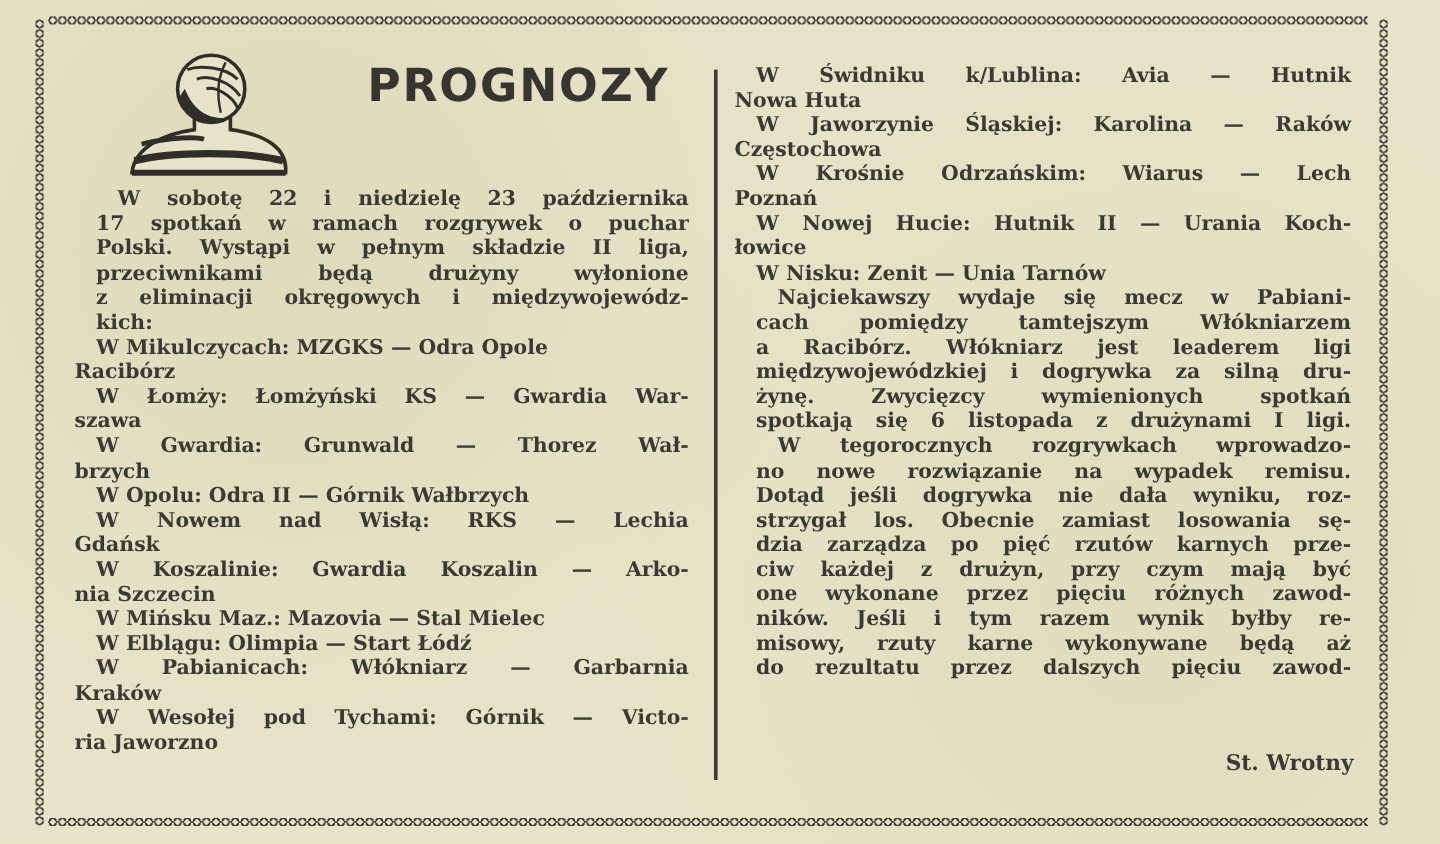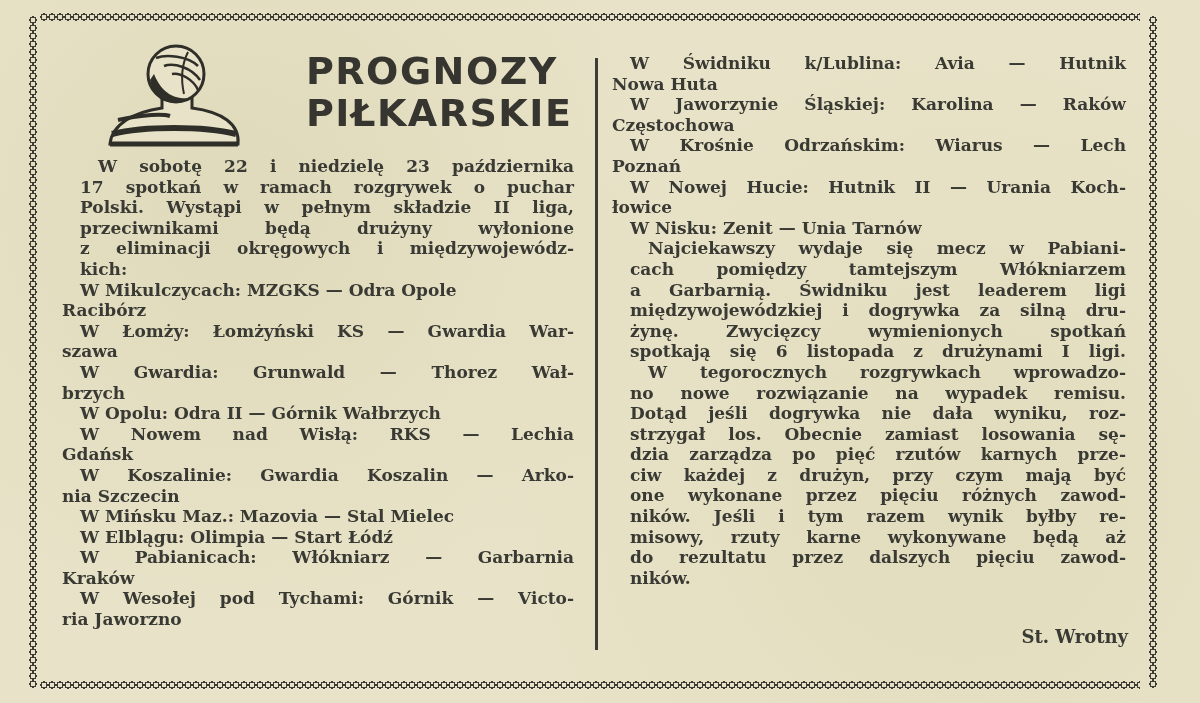--- a/index.html
+++ b/index.html
@@ -87,21 +87,20 @@
     <circle cx="72" cy="30" r="28" fill="#e8e3c8" stroke="#2f2e29" stroke-width="3"></circle>
     <path d="M46 36 C50 58 70 64 86 54 C72 56 58 50 50 30 Z" fill="#2f2e29"></path>
     <path d="M52 14 C62 10 84 12 94 22" stroke="#2f2e29" stroke-width="2.5" fill="none"></path>
     <path d="M60 22 C70 18 88 24 96 36" stroke="#2f2e29" stroke-width="2.5" fill="none"></path>
     <path d="M68 30 C76 28 90 36 94 46" stroke="#2f2e29" stroke-width="2.5" fill="none"></path>
     <path d="M84 8 C78 20 76 32 80 50" stroke="#2f2e29" stroke-width="2" fill="none"></path>
   </svg>
 
   <div class="title">
     <div>PROGNOZY</div>
-    <div>PIŁKARSKIE</div>
   </div>
 
   <div class="col col-left">
     <div class="para">
       <span class="line indent">W sobotę 22 i niedzielę 23 października</span>
       <span class="line">17 spotkań w ramach rozgrywek o puchar</span>
       <span class="line">Polski. Wystąpi w pełnym składzie II liga,</span>
       <span class="line">przeciwnikami będą drużyny wyłonione</span>
       <span class="line">z eliminacji okręgowych i międzywojewódz-</span>
       <span class="line last">kich:</span>
@@ -163,34 +162,33 @@
     <div>
       <span class="line indent">W Nowej Hucie: Hutnik II — Urania Koch-</span>
       <span class="line last">łowice</span>
     </div>
     <div>
       <span class="line indent last">W Nisku: Zenit — Unia Tarnów</span>
     </div>
     <div class="para">
       <span class="line indent">Najciekawszy wydaje się mecz w Pabiani-</span>
       <span class="line">cach pomiędzy tamtejszym Włókniarzem</span>
-      <span class="line">a Garbarnią. Świdniku jest leaderem ligi</span>
+      <span class="line">a Racibórz. Włókniarz jest leaderem ligi</span>
       <span class="line">międzywojewódzkiej i dogrywka za silną dru-</span>
       <span class="line">żynę. Zwycięzcy wymienionych spotkań</span>
       <span class="line">spotkają się 6 listopada z drużynami I ligi.</span>
     </div>
     <div class="para">
       <span class="line indent">W tegorocznych rozgrywkach wprowadzo-</span>
       <span class="line">no nowe rozwiązanie na wypadek remisu.</span>
       <span class="line">Dotąd jeśli dogrywka nie dała wyniku, roz-</span>
       <span class="line">strzygał los. Obecnie zamiast losowania sę-</span>
       <span class="line">dzia zarządza po pięć rzutów karnych prze-</span>
       <span class="line">ciw każdej z drużyn, przy czym mają być</span>
       <span class="line">one wykonane przez pięciu różnych zawod-</span>
       <span class="line">ników. Jeśli i tym razem wynik byłby re-</span>
       <span class="line">misowy, rzuty karne wykonywane będą aż</span>
       <span class="line">do rezultatu przez dalszych pięciu zawod-</span>
-      <span class="line last">ników.</span>
     </div>
   </div>
 
   <div class="signature">St. Wrotny</div>
 </div>
 
 </body></html>

